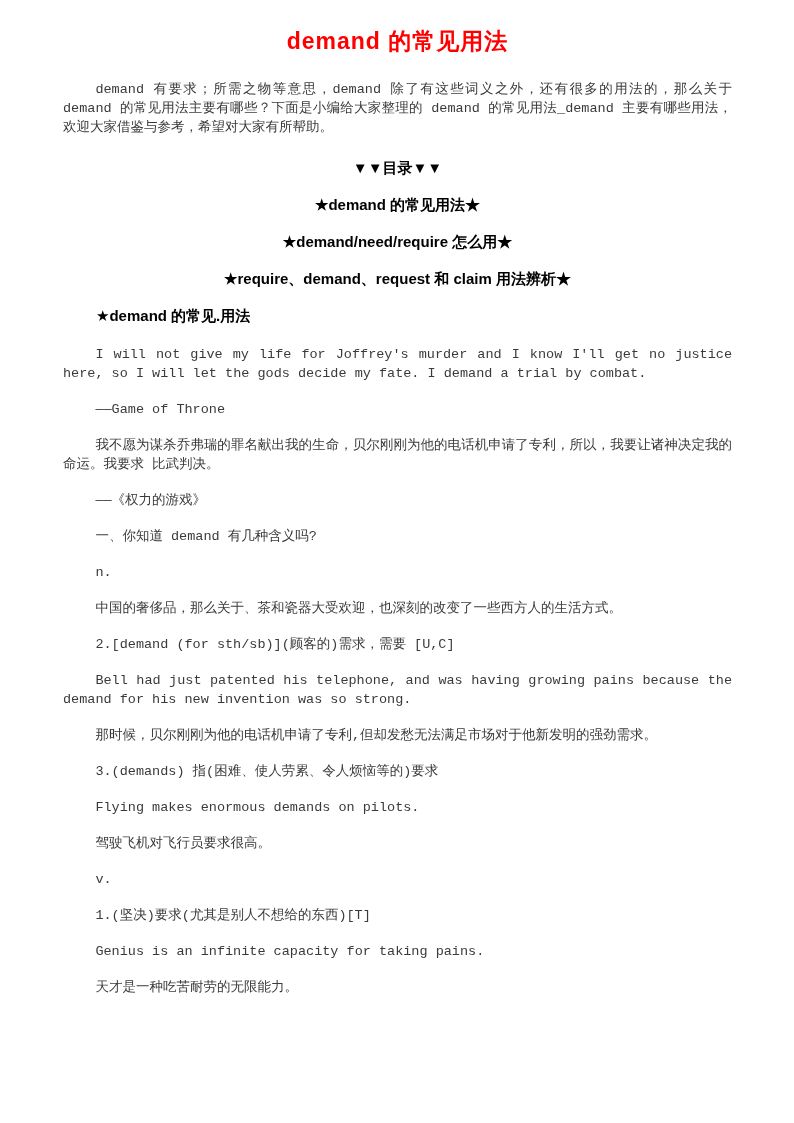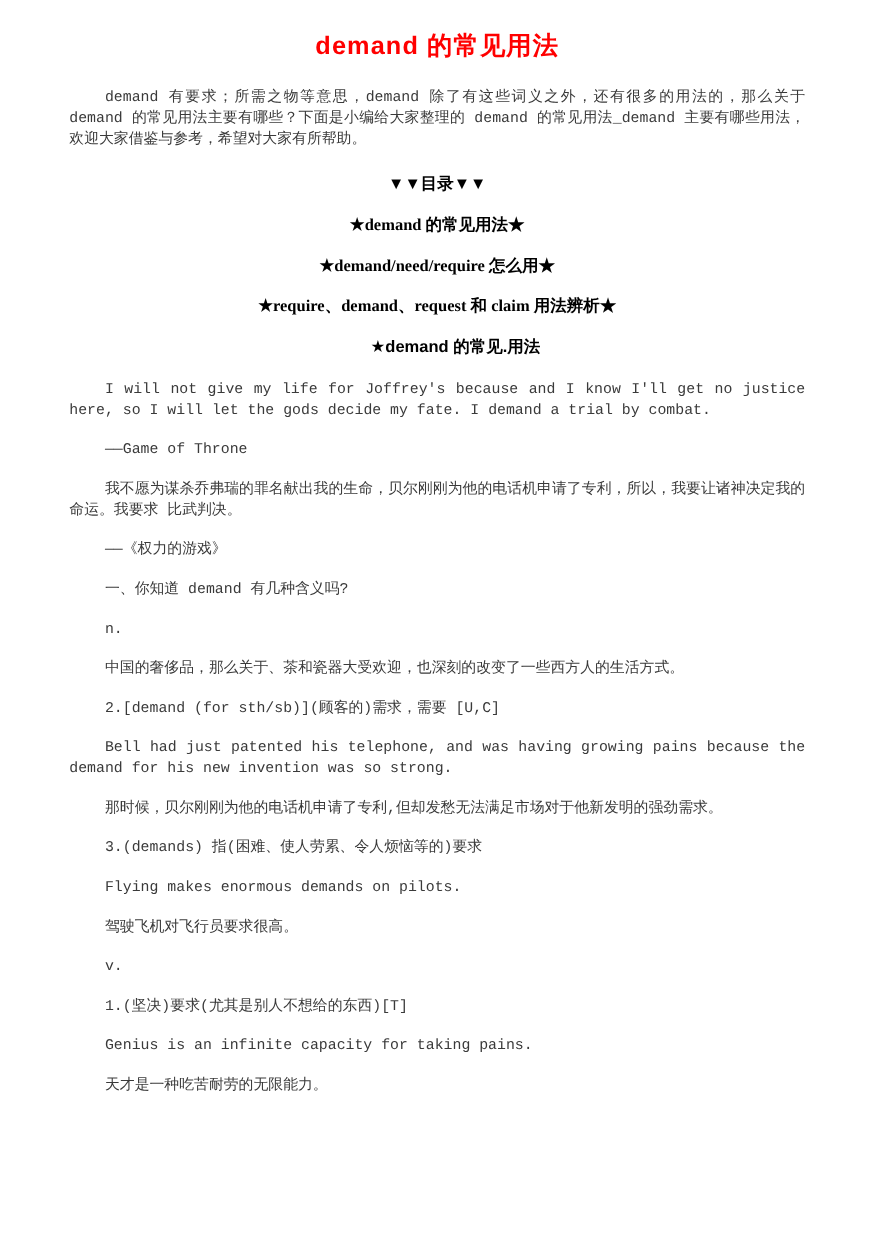--- a/index.html
+++ b/index.html
@@ -27,36 +27,35 @@
   }
   .intro {
     font-size: 13.5px;
     line-height: 19px;
     text-align: justify;
     text-indent: 2.4em;
     margin: 0 0 22px 0;
   }
   .toc-line {
     text-align: center;
-    font-family: Liberation Serif, serif;
+    font-family: Liberation Sans, sans-serif;
     font-weight: bold;
     font-size: 15px;
     line-height: 18px;
     color: #000000;
     margin: 0 0 19px 0;
   }
   .section-heading {
     font-family: "Liberation Sans", "DejaVu Sans", sans-serif;
     font-weight: bold;
     font-size: 15px;
     line-height: 18px;
     color: #000000;
     margin: 0 0 20px 0;
     text-indent: 2.2em;
-    text-align: center;
   }
   .body-para {
     font-size: 13.5px;
     line-height: 19px;
     text-align: justify;
     text-indent: 2.4em;
     margin: 0 0 17px 0;
   }
 </style>
 </head>
@@ -71,21 +70,21 @@
   <div>
     <p class="toc-line">▼▼目录▼▼</p>
     <p class="toc-line">★demand 的常见用法★</p>
     <p class="toc-line">★demand/need/require 怎么用★</p>
     <p class="toc-line">★require、demand、request 和 claim 用法辨析★</p>
   </div>
 
   <p class="section-heading">★demand 的常见.用法</p>
 
   <div>
-    <p class="body-para">I will not give my life for Joffrey's because and I know I'll get no justice here, so I will let the gods decide my fate. I demand a trial by combat.</p>
+    <p class="body-para">I will not give my life for Joffrey's murder and I know I'll get no justice here, so I will let the gods decide my fate. I demand a trial by combat.</p>
     <p class="body-para">——Game of Throne</p>
     <p class="body-para">我不愿为谋杀乔弗瑞的罪名献出我的生命，贝尔刚刚为他的电话机申请了专利，所以，我要让诸神决定我的命运。我要求 比武判决。</p>
     <p class="body-para">——《权力的游戏》</p>
     <p class="body-para">一、你知道 demand 有几种含义吗?</p>
     <p class="body-para">n.</p>
     <p class="body-para">中国的奢侈品，那么关于、茶和瓷器大受欢迎，也深刻的改变了一些西方人的生活方式。</p>
     <p class="body-para">2.[demand (for sth/sb)](顾客的)需求，需要 [U,C]</p>
     <p class="body-para">Bell had just patented his telephone, and was having growing pains because the demand for his new invention was so strong.</p>
     <p class="body-para">那时候，贝尔刚刚为他的电话机申请了专利,但却发愁无法满足市场对于他新发明的强劲需求。</p>
     <p class="body-para">3.(demands) 指(困难、使人劳累、令人烦恼等的)要求</p>

